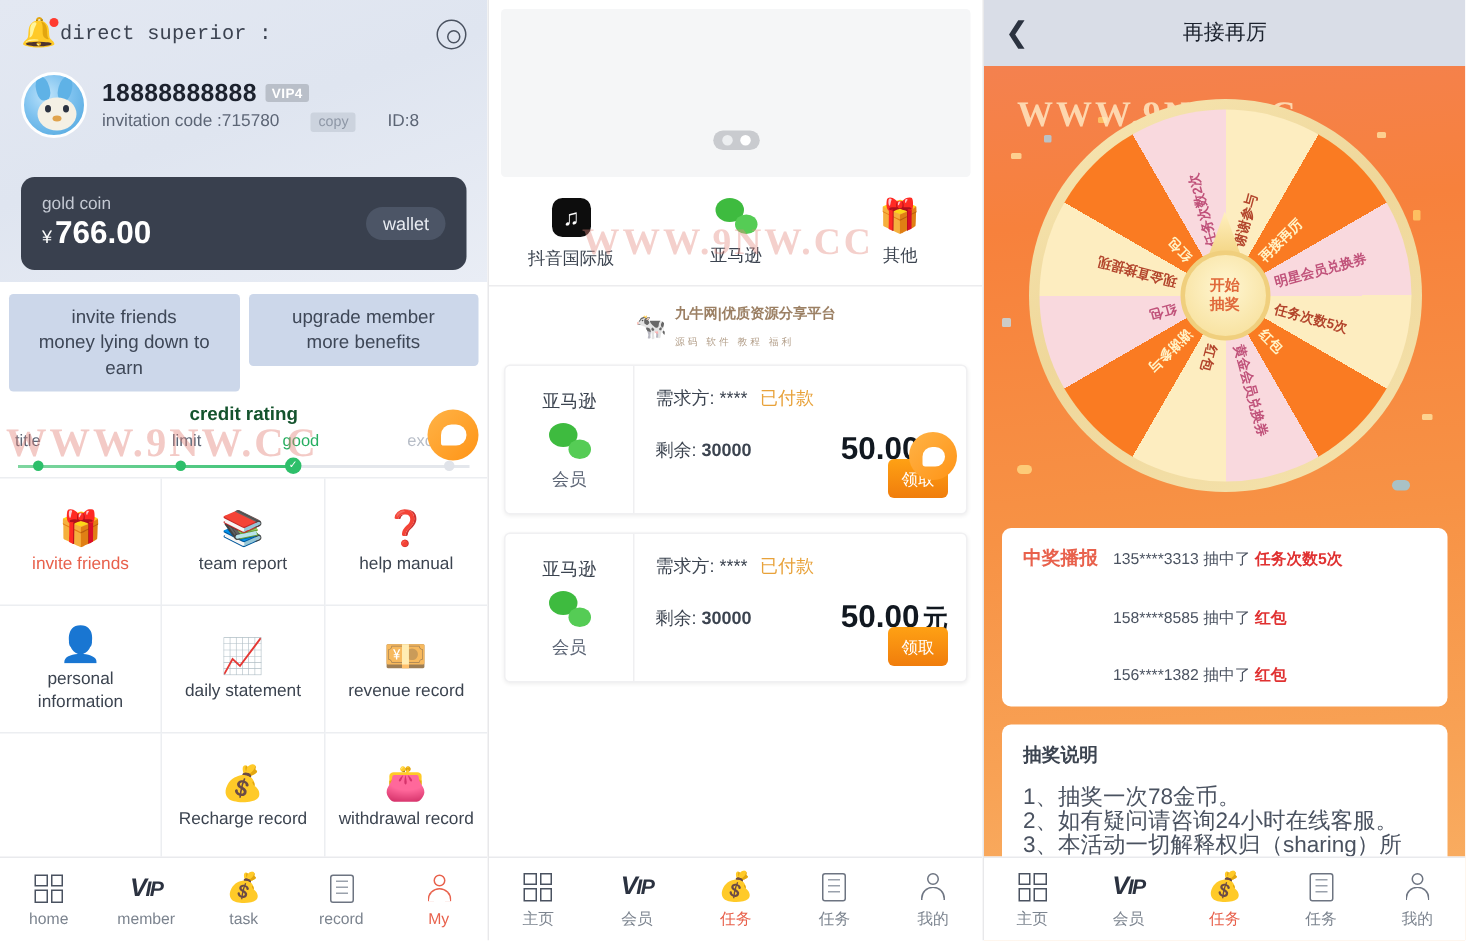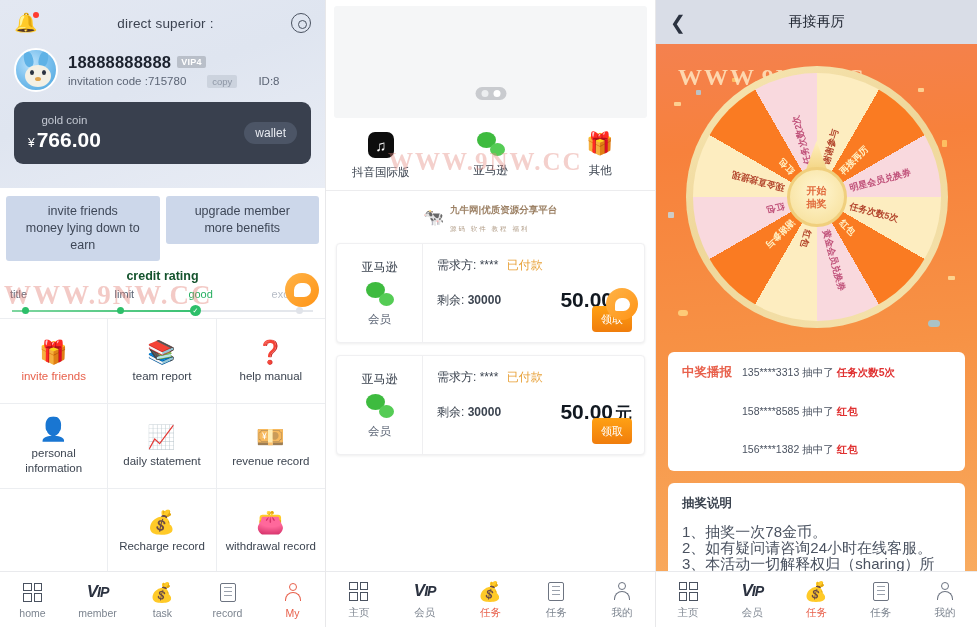--- a/index.html
+++ b/index.html
@@ -19,21 +19,21 @@
   
   .p1-hero {
     position: relative; height: 188px;
     background: linear-gradient(160deg,#e3e8f2 0%, #dfe5f0 45%, #e9edf5 100%);
     padding: 0 14px;
   }
   .p1-topbar { display:flex; align-items:center; height:46px; }
   .bell-wrap { position: relative; width: 26px; height: 24px; }
   .bell { font-size: 19px; color:#2c3340; line-height: 24px; display:inline-block; }
   .bell-dot { position:absolute; top:1px; right:1px; width:6px; height:6px; border-radius:50%; background:#ff3b30; }
-  .p1-topbar-title { flex:1; text-align:center; font-size:13.5px; color:#3b4250; letter-spacing:.2px; }
+  .p1-topbar-title { flex:1; text-align:left; font-size:13.5px; color:#3b4250; letter-spacing:.2px;font-family:Liberation Mono, monospace; }
   .gear { width:20px; height:20px; border:1.6px solid #4a5260; border-radius:50%;
           position:relative; }
   .gear:after { content:""; position:absolute; left:50%; top:50%; width:7px; height:7px;
           margin:-3.5px 0 0 -3.5px; border:1.6px solid #4a5260; border-radius:50%; }
 
   .p1-user { display:flex; align-items:center; gap:10px; margin-top:2px; }
   .avatar {
     width:44px; height:44px; border-radius:50%; flex:none;
     background: radial-gradient(circle at 38% 34%, #bfe4fb 0%, #7ec2ef 45%, #4aa3dc 100%);
     border:2px solid #ffffff; position:relative; overflow:hidden;
@@ -58,22 +58,22 @@
   .vip-badge {
     font-size:9px; color:#ffffff; background:#b9bfc9; border-radius:2px;
     padding:1px 4px 1px 4px; font-weight:bold; letter-spacing:.3px;
   }
   .p1-code-row { display:flex; align-items:center; gap:21px; margin-top:3px; }
   .p1-code { font-size:11.5px; color:#5c6575; }
   .copy-badge { font-size:9.5px; color:#8e97a6; background:#ccd3de; border-radius:2px; padding:1px 5px; }
   .p1-id { font-size:11.5px; color:#5c6575; }
 
   .coin-card {
-    margin-top:10px; height:62px; border-radius:9px; background:#39404e;
-    display:flex; align-items:center; justify-content:space-between; padding:0 14px;text-align:center;
+    margin-top:26px; height:62px; border-radius:9px; background:#39404e;
+    display:flex; align-items:center; justify-content:space-between; padding:0 14px;
   }
   .coin-left .coin-label { font-size:11.5px; color:#c3c8d2; margin-bottom:2px; }
   .coin-amt { font-size:21px; font-weight:bold; color:#ffffff; }
   .coin-amt .yen { font-size:12px; font-weight:normal; margin-right:2px; }
   .wallet-btn {
     font-size:12px; color:#e8ebf1; background:#4c5566; border-radius:11px; padding:4px 11px;
   }
 
   .p1-promos { display:flex; gap:6px; padding:0 6px; margin-top:8px; }
   .promo {

